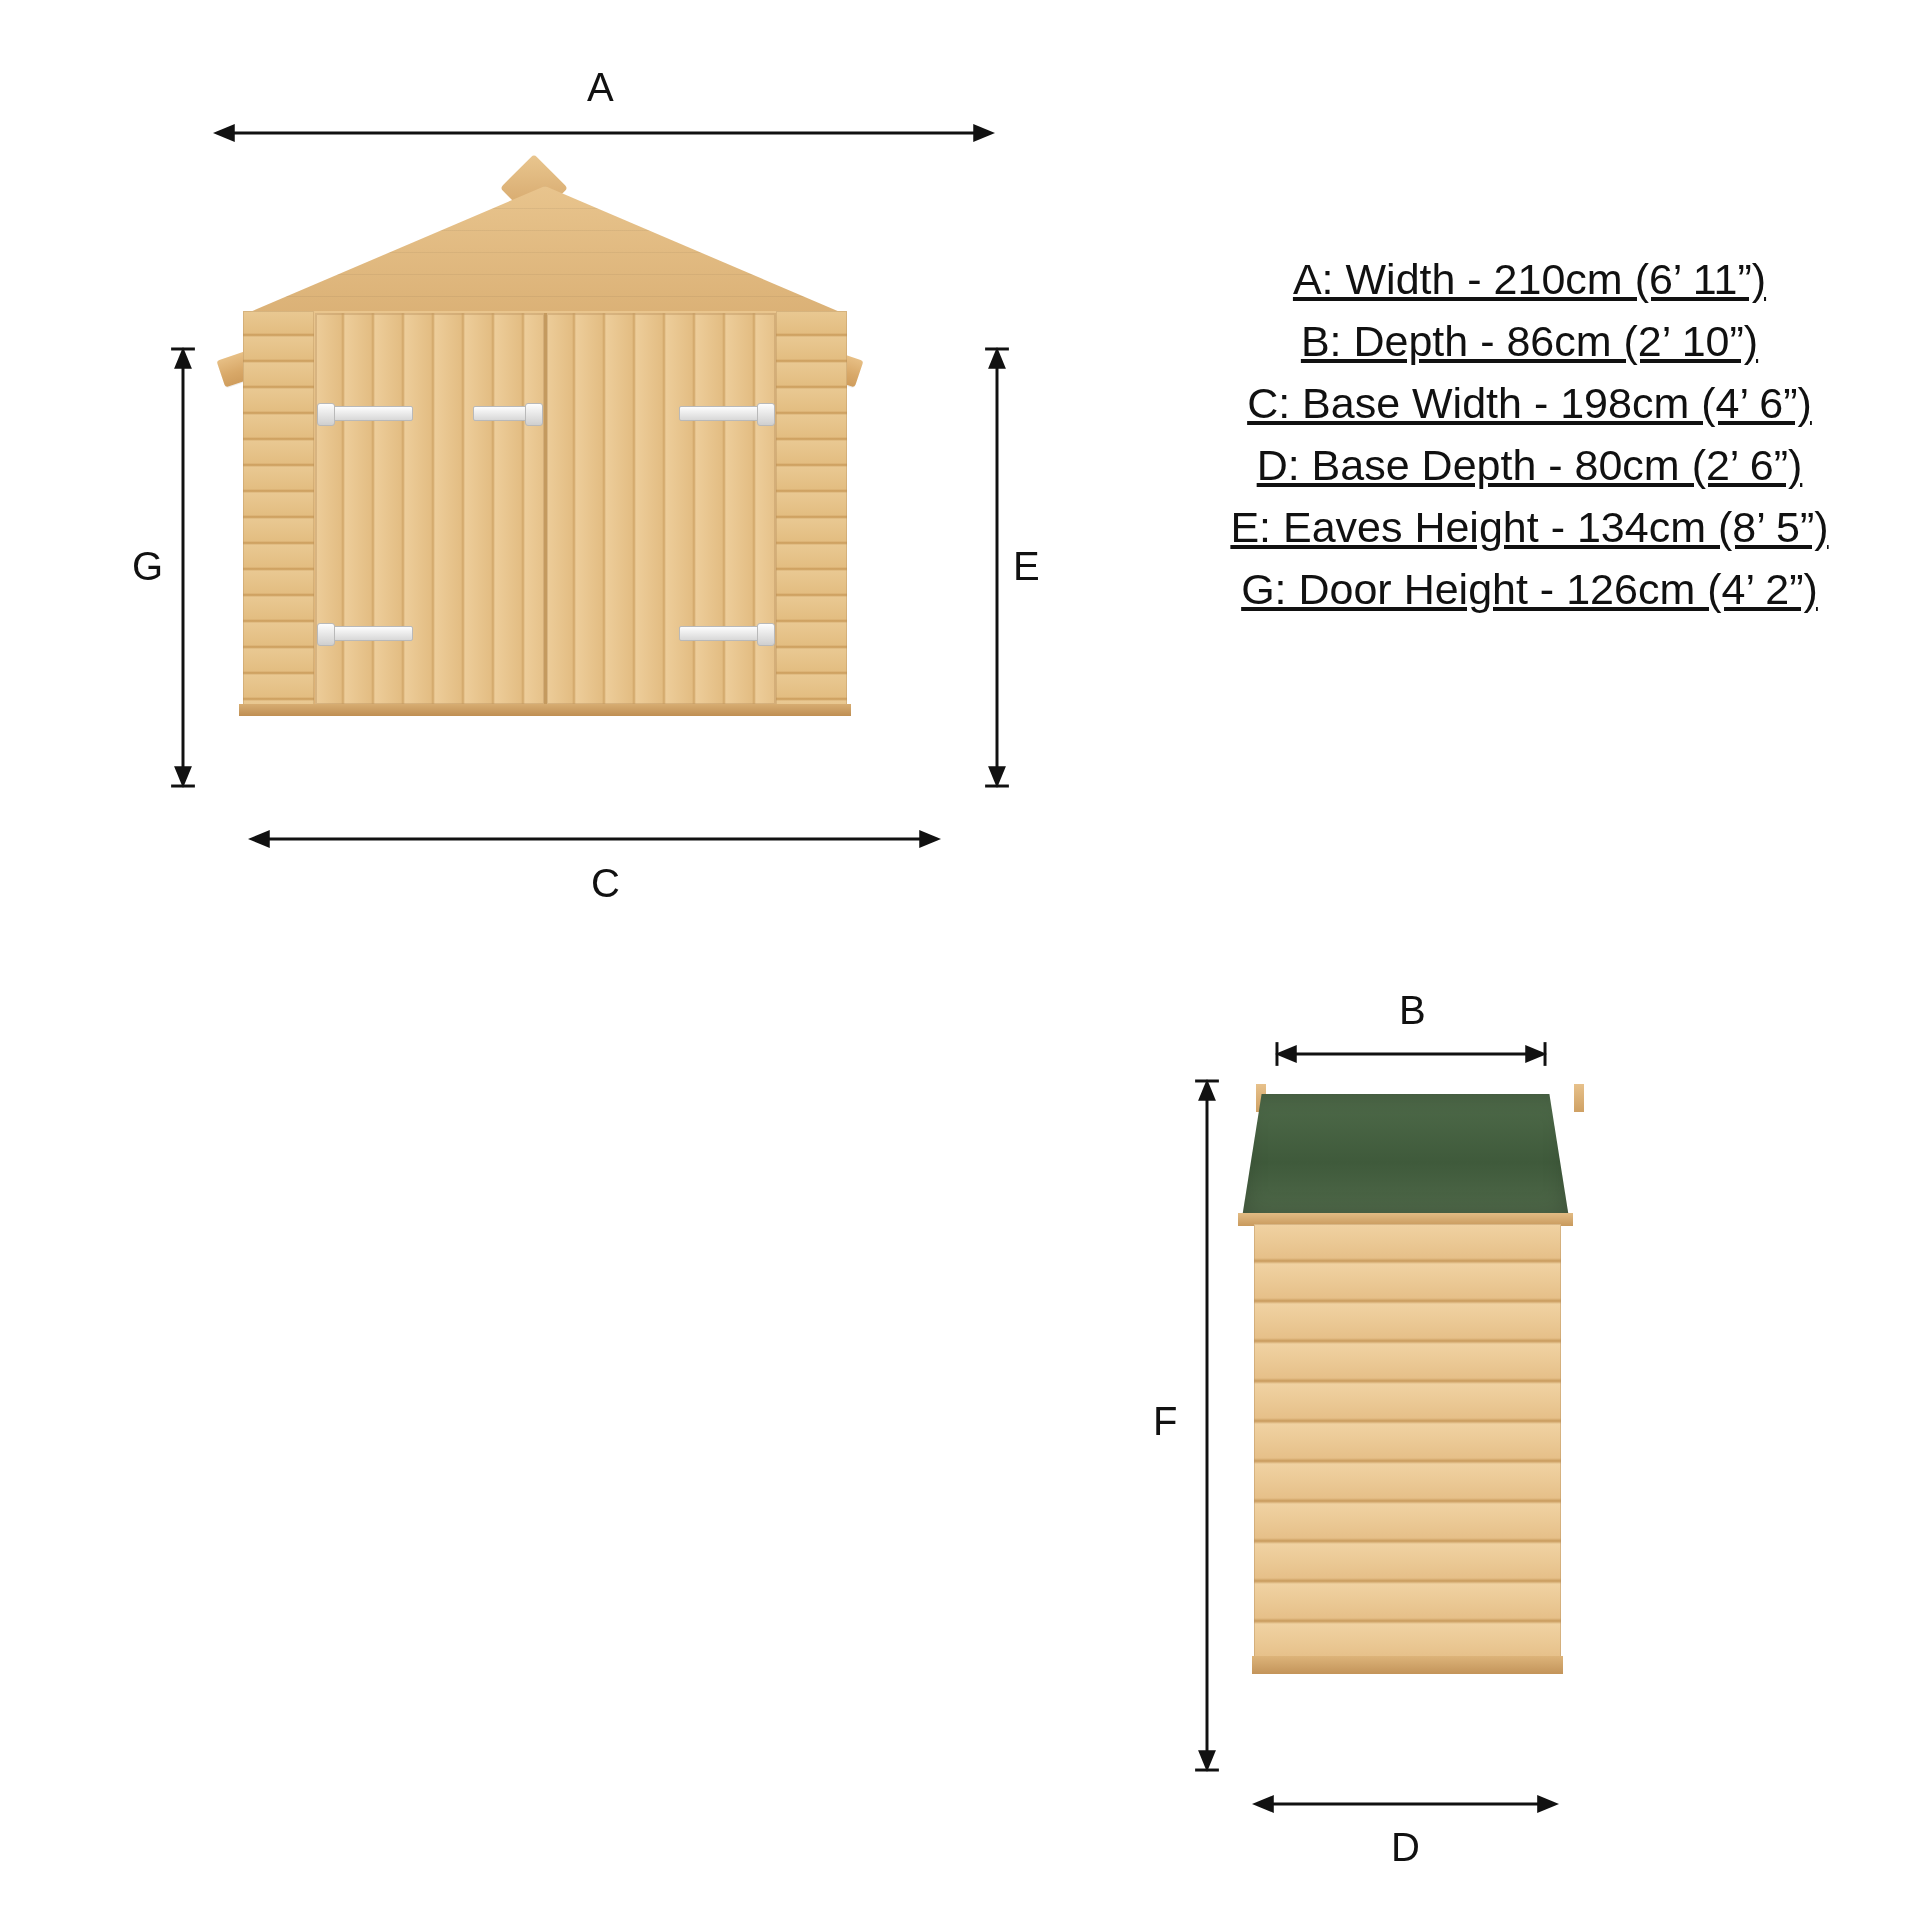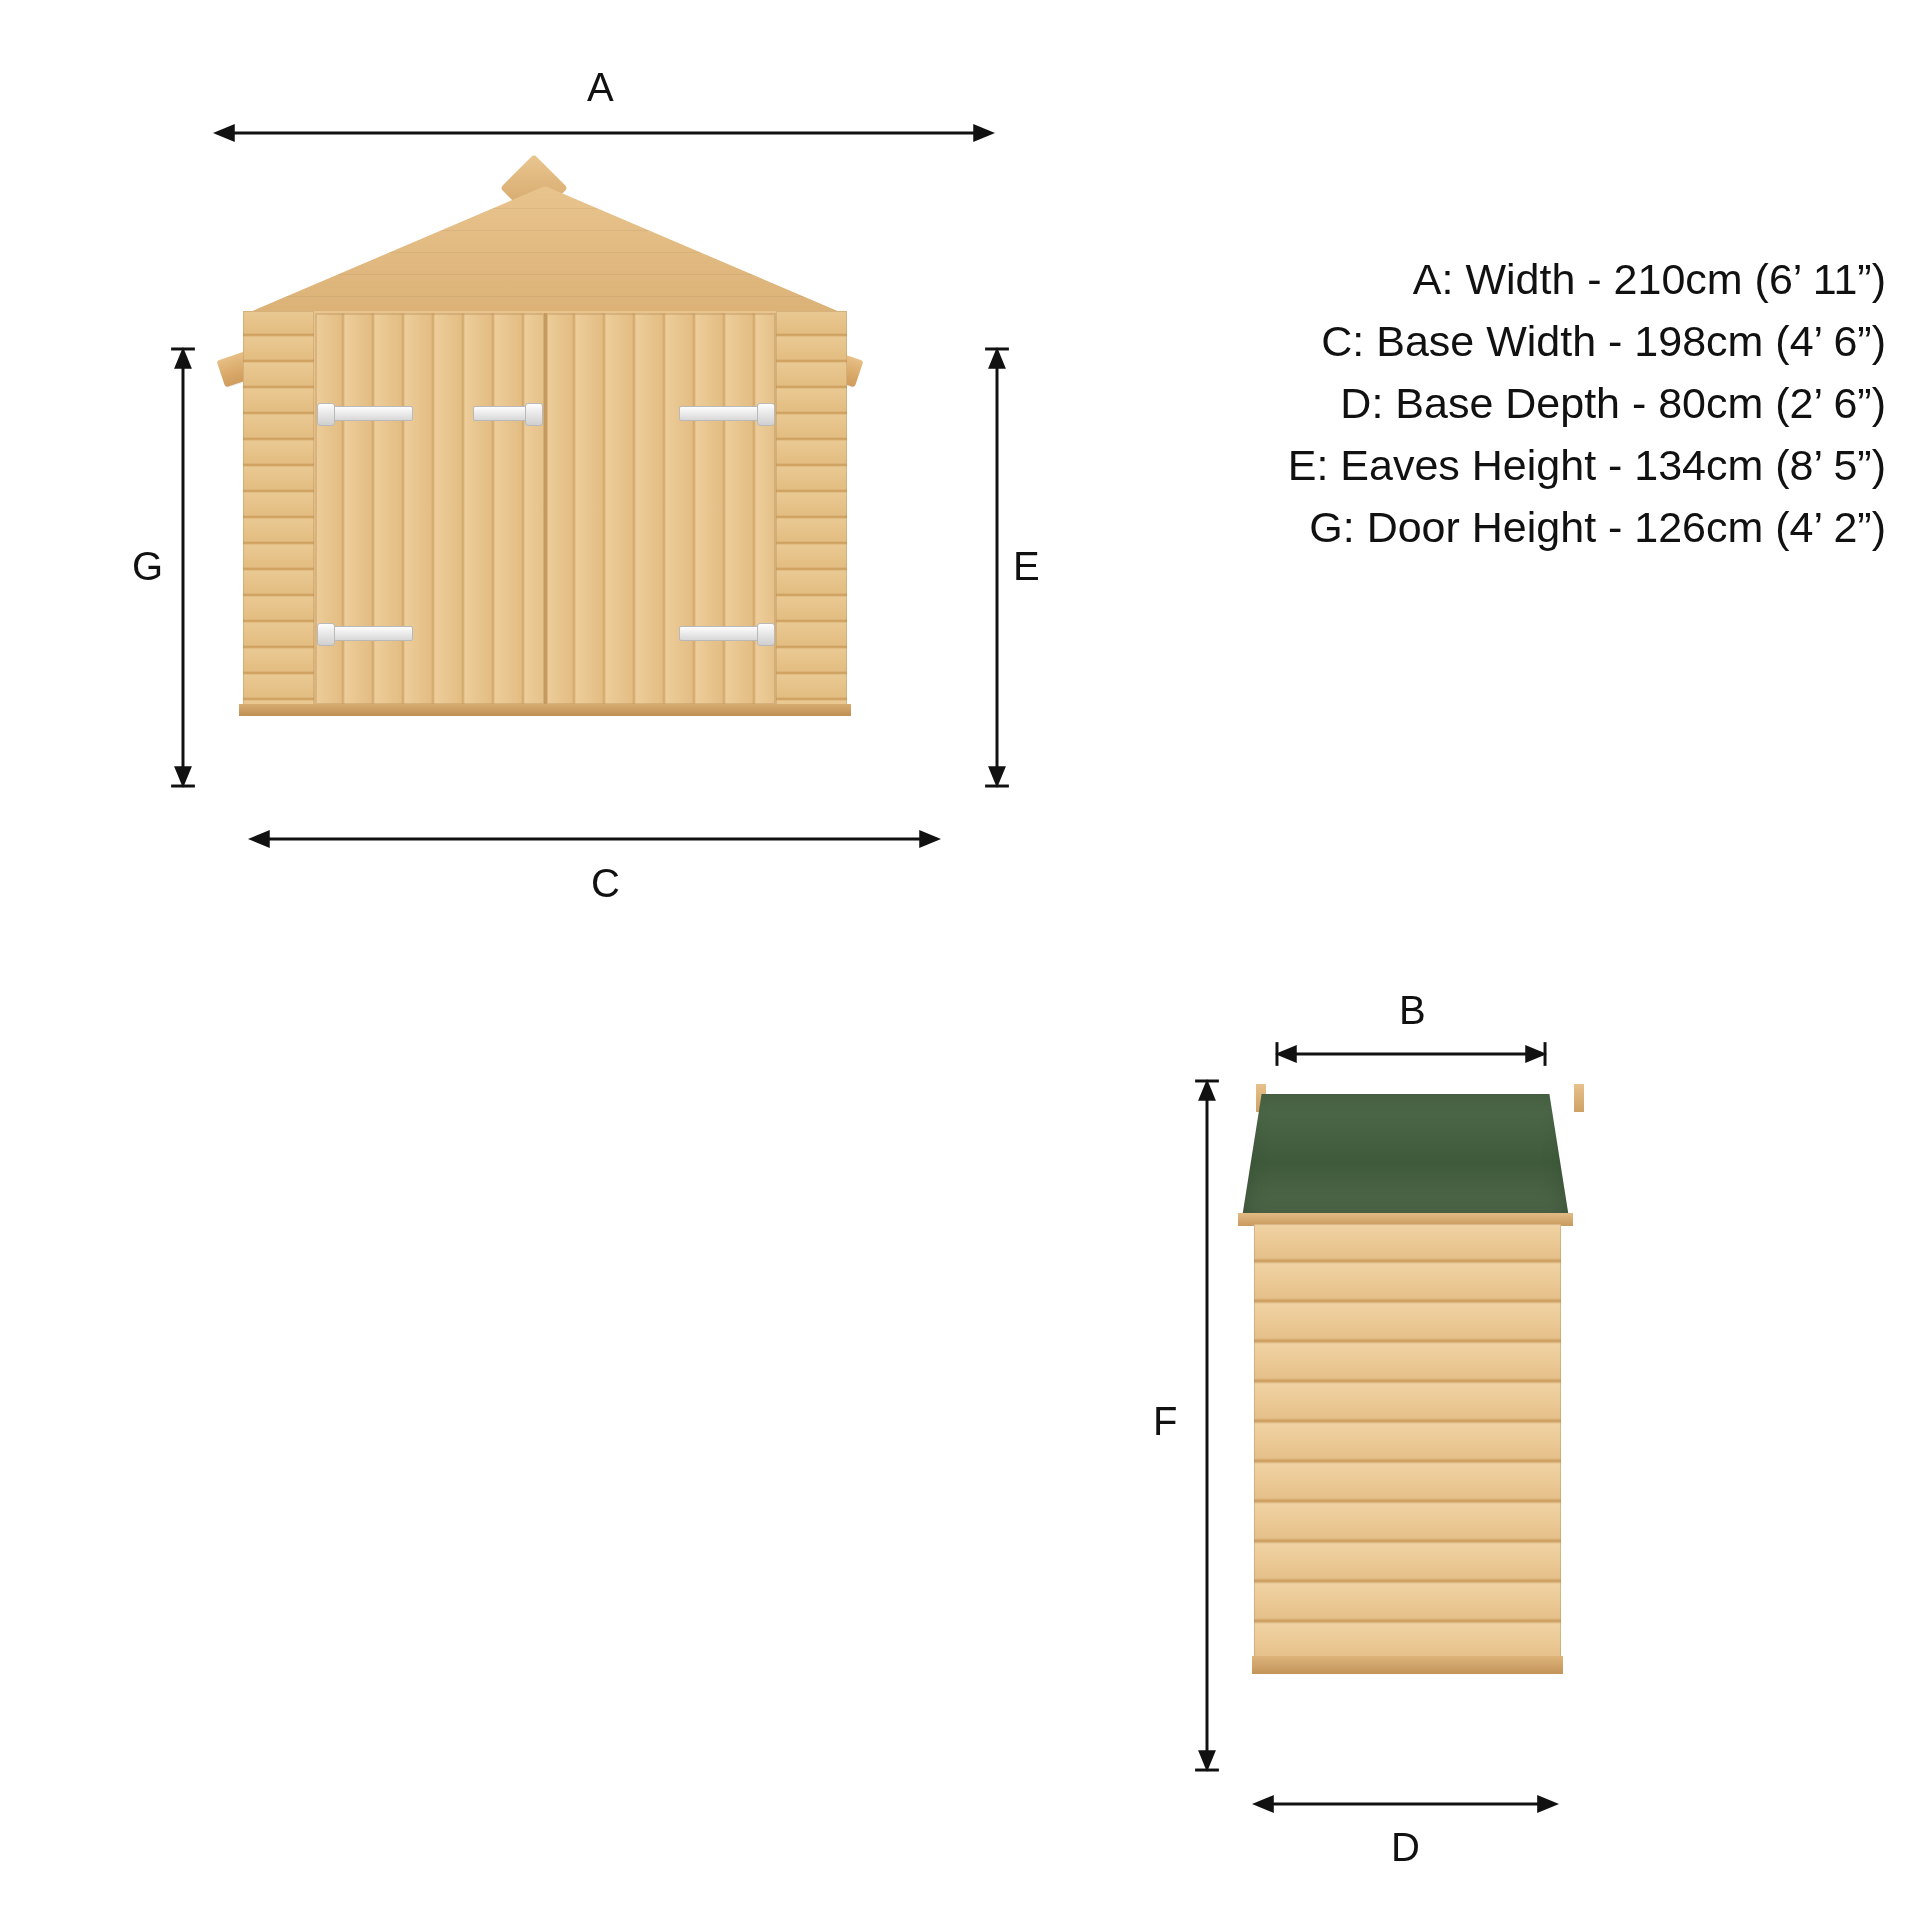--- a/index.html
+++ b/index.html
@@ -34,21 +34,22 @@
     position: absolute;
     left: 1173px;
     top: 248px;
     width: 713px;
   }
   #spec-list .spec-row {
     font-size: 43px;
     line-height: 62px;
     white-space: nowrap;
     color: #111;
-    text-align: right;
+    text-align: center;
+    text-decoration: underline;
   }
 
   
   #front-view {
     position: absolute;
     left: 213px;
     top: 158px;
     width: 792px;
     height: 683px;
   }
@@ -302,20 +303,21 @@
     <polygon points="12,0 3,22 21,22" fill="#111"></polygon>
     <polygon points="12,445 3,423 21,423" fill="#111"></polygon>
     <line x1="0" y1="2" x2="24" y2="2" stroke="#111" stroke-width="3"></line>
     <line x1="0" y1="443" x2="24" y2="443" stroke="#111" stroke-width="3"></line>
   </svg>
 </div>
 <div class="dim-label" style="left:1013px; top:546px;">E</div>
 
 <div id="spec-list">
   <div class="spec-row">A: Width - 210cm (6’ 11”)</div>
+  <div class="spec-row">B: Depth - 86cm (2’ 10”)</div>
   <div class="spec-row">C: Base Width - 198cm (4’ 6”)</div>
   <div class="spec-row">D: Base Depth - 80cm (2’ 6”)</div>
   <div class="spec-row">E: Eaves Height - 134cm (8’ 5”)</div>
   <div class="spec-row">G: Door Height - 126cm (4’ 2”)</div>
 </div>
 
 <div id="side-view">
   <div class="side-fascia-l"></div>
   <div class="side-fascia-r"></div>
   <div class="side-roof"></div>

